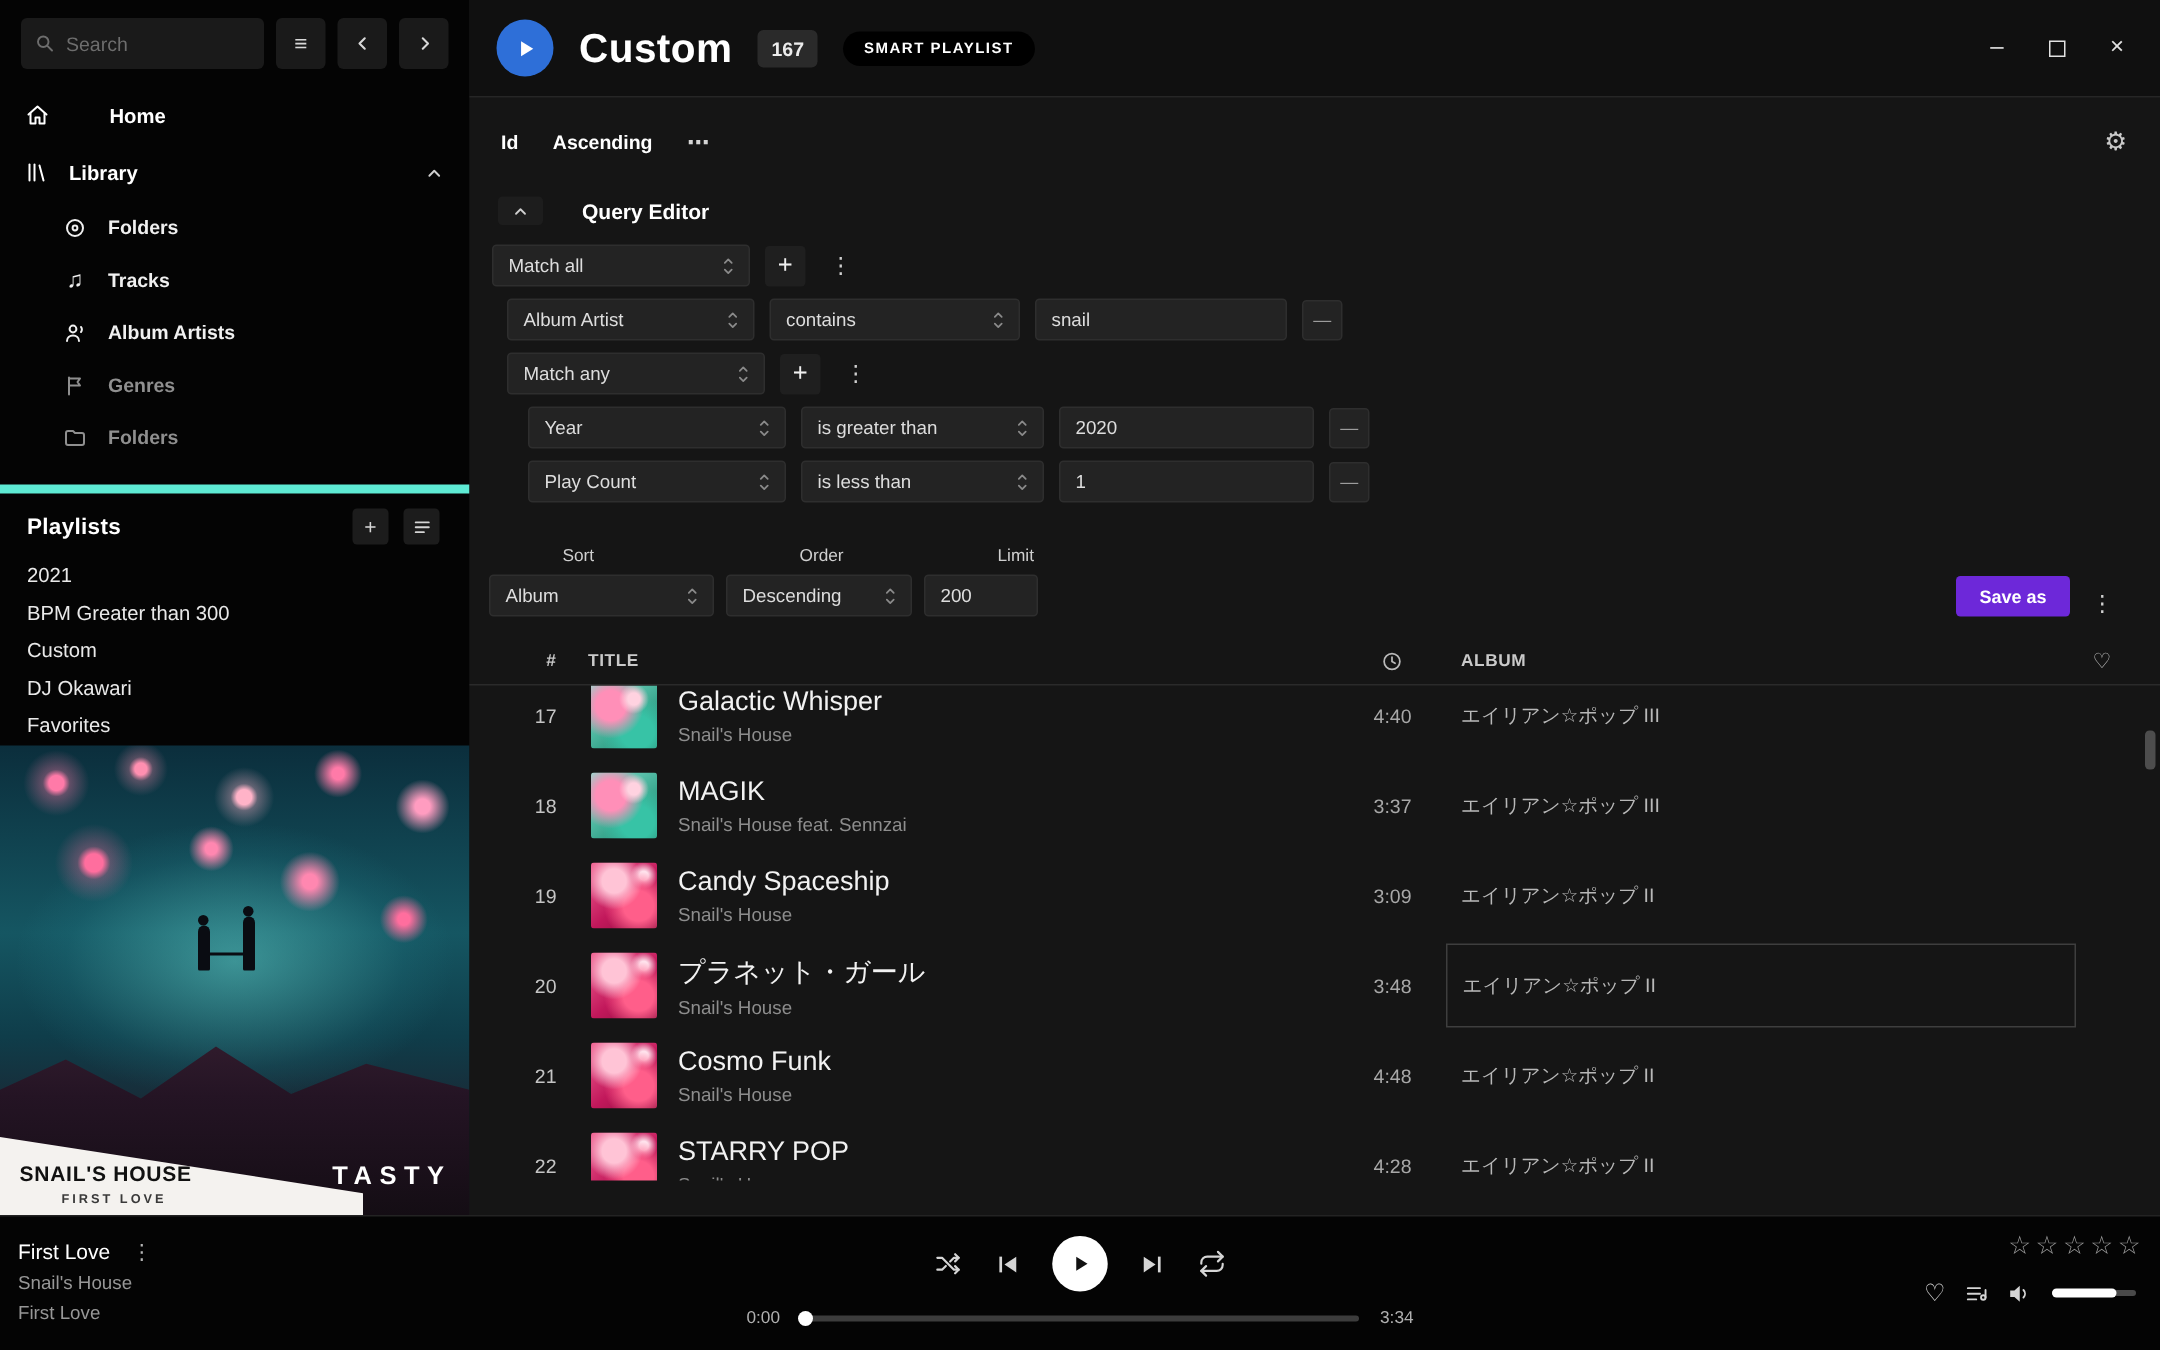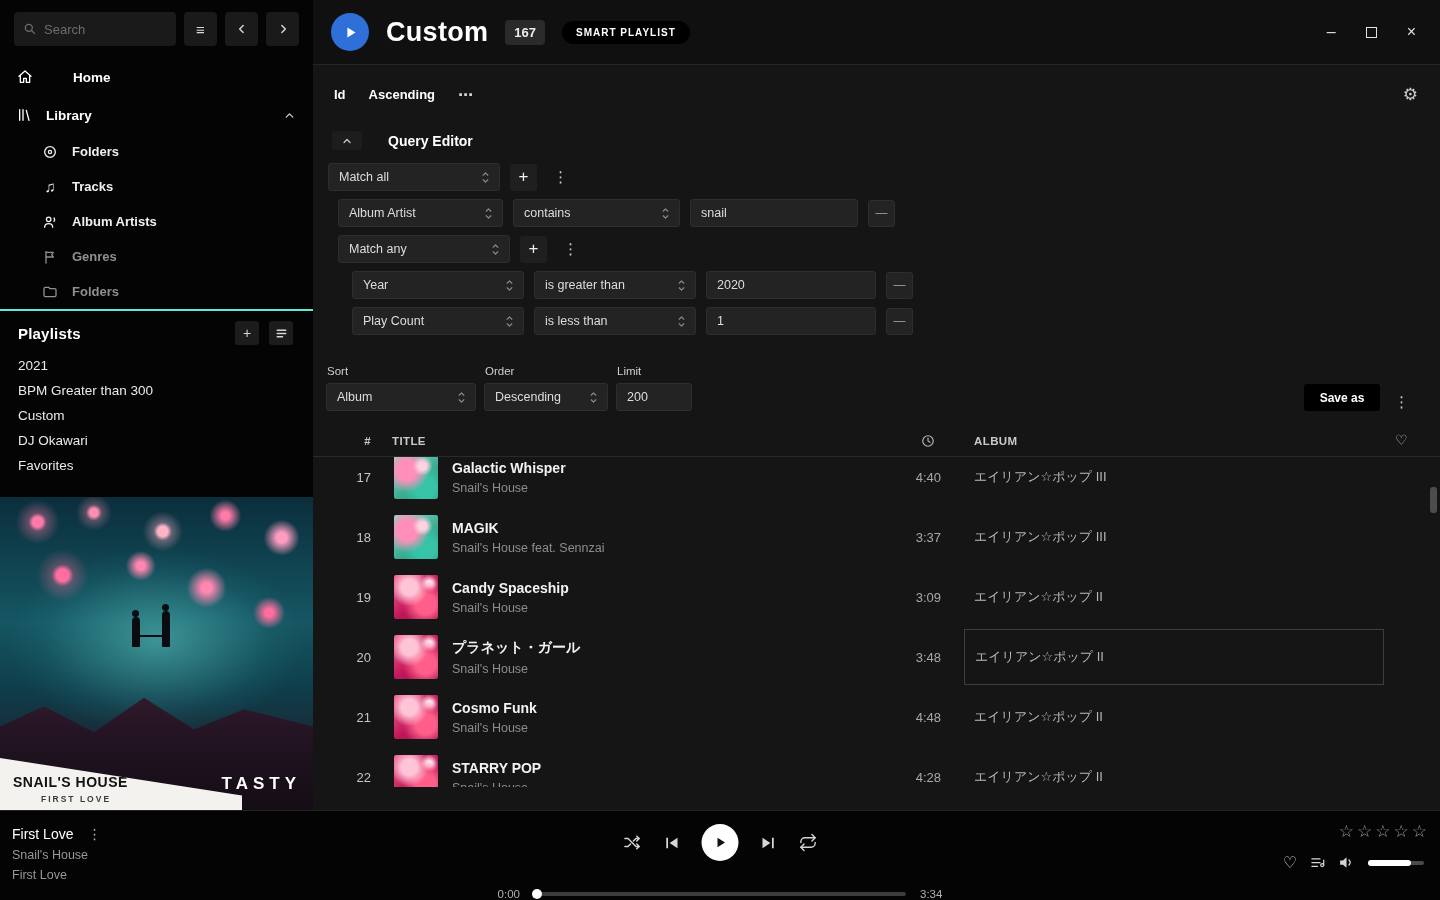--- a/index.html
+++ b/index.html
@@ -14,21 +14,21 @@
   .search-box { width:162px; height:34px; background:#1a1a1a; border-radius:4px; display:flex; align-items:center; padding:0 9px; gap:7px; color:#6d6d6d; }
   .search-box input { flex:1; background:transparent; border:none; outline:none; color:#ccc; font-size:13px; font-family:inherit; }
   .search-box input::placeholder { color:#6d6d6d; }
   .sq-nav { width:33px; height:34px; background:#1a1a1a; border:none; border-radius:4px; color:#d8d8d8; display:flex; align-items:center; justify-content:center; font-size:15px; cursor:pointer; }
   .nav-item { display:flex; align-items:center; gap:13px; height:38px; padding:0 17px; font-size:13.5px; font-weight:700; color:#fff; cursor:pointer; }
   .nav-item .chev-right { margin-left:auto; color:#cfcfcf; }
   .nav-top { margin-top:12px;gap:40px; }
   .sub-item { display:flex; align-items:center; gap:14px; height:35px; padding-left:42px; font-size:13px; font-weight:700; color:#f0f0f0; cursor:pointer; }
   .sub-item.dim { color:#8f8f8f; }
   .sub-item .glyph { font-size:15px; width:16px; text-align:center; }
-  .playlists { border-top:2px solid #5eead4; padding-top:10px; }
+  .playlists { margin-top:14px; border-top:6px solid #5eead4; padding-top:10px; }
   .playlists-head { display:flex; align-items:center; padding:0 20px 8px 18px; }
   .playlists-title { font-size:15px; font-weight:800; letter-spacing:.2px; }
   .pl-btns { margin-left:auto; display:flex; gap:10px; }
   .pl-btn { width:24px; height:24px; background:#1c1c1c; border:none; border-radius:3px; color:#d5d5d5; display:flex; align-items:center; justify-content:center; font-size:14px; cursor:pointer; }
   .pl-item { height:25px; display:flex; align-items:center; padding-left:18px; font-size:13.5px; color:#e9e9e9; cursor:pointer; }
 
   
   .big-art { position:absolute; left:0; top:497px; width:313px; height:313px; overflow:hidden; cursor:pointer;
     background:
       radial-gradient(circle at 12% 8%,  #ff7aa8 0 5px, rgba(255,122,168,.35) 9px, transparent 22px),
@@ -84,22 +84,22 @@
   .select .updown { color:#8a8a8a; }
   .tinput { height:28px; background:#232323; border:1px solid #2e2e2e; border-radius:3px; color:#ddd; font-size:12.5px; padding:0 10px; outline:none; font-family:inherit; }
   .plus-btn { width:27px; height:27px; background:#1f1f1f; border:none; border-radius:3px; color:#f0f0f0; font-size:17px; display:flex; align-items:center; justify-content:center; cursor:pointer; }
   .kebab { background:none; border:none; color:#cfcfcf; font-size:15px; cursor:pointer; padding:0 6px; }
   .remove-btn { width:27px; height:27px; background:#232323; border:1px solid #2e2e2e; border-radius:3px; color:#9c9c9c; font-size:12px; display:flex; align-items:center; justify-content:center; cursor:pointer; }
   .w172{width:172px;} .w163{width:165px;} .w167{width:167px;} .w168{width:168px;}
   .w162{width:162px;} .w170{width:170px;} .w150{width:150px;} .w124{width:124px;} .w76{width:76px;}
 
   .sort-row { display:flex; align-items:flex-end; gap:8px; padding:22px 25px 14px 13px; }
   .field-group { display:flex; flex-direction:column; gap:6px; }
-  .field-label { font-size:11.5px; color:#cfcfcf; padding-left:1px; }
-  .save-btn { margin-left:auto; width:76px; height:27px; background:#000000; border:none; border-radius:3px; color:#fff; font-size:12px; font-weight:700; cursor:pointer; }
+  .field-label { font-size:11.5px; color:#cfcfcf; padding-left:1px;margin-left:48px; }
+  .save-btn { margin-left:auto; width:76px; height:27px; background:#6d28d9; border:none; border-radius:3px; color:#fff; font-size:12px; font-weight:700; cursor:pointer; }
 
   .list-header { position:relative; height:28px; border-bottom:1px solid #2a2a2a; margin-top:4px; color:#c9c9c9; font-size:11.5px; font-weight:700; letter-spacing:.4px; }
   .lh { position:absolute; top:6px; }
   .lh-num { left:30px; width:28px; text-align:right; }
   .lh-title { left:79px; }
   .lh-clock { left:608px; top:5px; color:#b9b9b9; }
   .lh-album { left:661px; }
   .lh-heart { left:1082px; top:3px; font-size:14px; color:#b9b9b9; }
 
   .track-list { overflow:hidden; height:330px; }
@@ -111,39 +111,39 @@
       radial-gradient(circle at 65% 25%, #ffd2e0 0 4px, transparent 10px),
       radial-gradient(circle at 30% 35%, #ff8fb8 0 10px, transparent 22px),
       radial-gradient(circle at 70% 75%, #37c3a6 0 11px, transparent 24px),
       linear-gradient(140deg,#8ae4d3,#3aa88f 60%,#2c8873); }
   .art-ii { background:
       radial-gradient(circle at 35% 28%, #ffc4d6 0 8px, transparent 19px),
       radial-gradient(circle at 72% 66%, #ff5e8a 0 10px, transparent 23px),
       radial-gradient(circle at 80% 20%, #ffe2ec 0 3px, transparent 9px),
       linear-gradient(140deg,#f06292,#c2185b 55%,#8e1040); }
   .track-titles { overflow:hidden; }
-  .track-title { font-size:14px; font-weight:700; color:#f2f2f2; white-space:nowrap; }
+  .track-title { font-size:18px; font-weight:400; color:#f2f2f2; white-space:nowrap; }
   .track-artist { font-size:12.5px; color:#8d8d8d; margin-top:5px; white-space:nowrap; }
   .track-duration { text-align:right; font-size:13px; color:#a8a8a8; }
   .track-album { font-size:13px; color:#b8b8b8; display:flex; align-items:center; height:100%; white-space:nowrap; }
   .track-album.focused { height:56px; align-self:center; margin-left:-10px; padding-left:10px; border:1px solid #3e3e3e; }
 
   .scrollbar-thumb { position:absolute; right:3px; top:487px; width:7px; height:26px; background:#4d4d4d; border-radius:3px; cursor:pointer; }
 
   
   .player { position:absolute; left:0; bottom:0; width:100%; height:90px; background:#040404; border-top:1px solid #232323; }
   .np-info { position:absolute; left:12px; top:15px; }
   .np-title-row { display:flex; align-items:center; gap:14px; }
   .np-title { font-size:14px; color:#fff; }
   .np-sub { font-size:12.5px; color:#979797; margin-top:6px; }
   .transport { position:absolute; left:50%; top:13px; transform:translateX(-50%); display:flex; align-items:center; gap:21px; }
   .t-btn { background:none; border:none; color:#d5d5d5; cursor:pointer; display:flex; align-items:center; justify-content:center; }
   .play-main { width:37px; height:37px; border-radius:50%; background:#fff; color:#111; }
   .progress-row { position:absolute; left:50%; top:869px; transform:translateX(-50%); display:flex; align-items:center; gap:14px; }
-  .progress-row { top:auto; bottom:0; }
+  .progress-row { top:auto; bottom:15px; }
   .p-time { font-size:11.5px; color:#b0b0b0; width:34px; }
   .p-time.right { text-align:left; }
   .p-track { position:relative; width:372px; height:4px; background:#3c3c3c; border-radius:2px; cursor:pointer; }
   .p-knob { position:absolute; left:-2px; top:-3px; width:10px; height:10px; border-radius:50%; background:#fff; }
   .player-right-stars { position:absolute; right:13px; top:10px; display:flex; gap:3px; font-size:17px; color:#999; }
   .star { cursor:pointer; }
   .player-right-ctl { position:absolute; right:16px; bottom:28px; display:flex; align-items:center; gap:13px; }
   .heart-btn { background:none; border:none; color:#cfcfcf; font-size:16px; cursor:pointer; }
   .vol-track { position:relative; width:56px; height:4px; background:#4a4a4a; border-radius:2px; cursor:pointer; }
   .vol-fill { position:absolute; left:0; top:-1px; height:6px; width:43px; background:#fff; border-radius:3px; }

